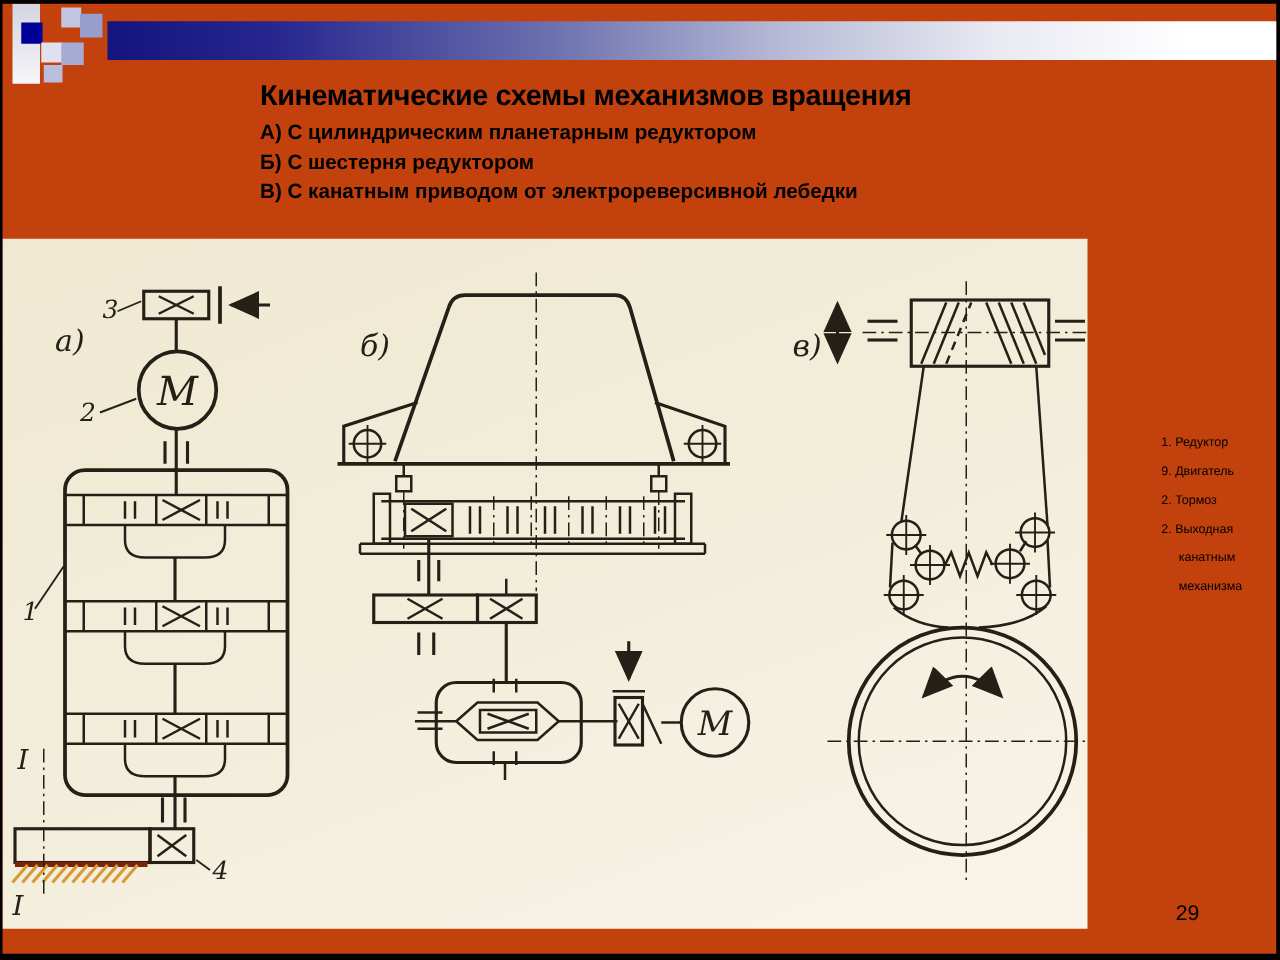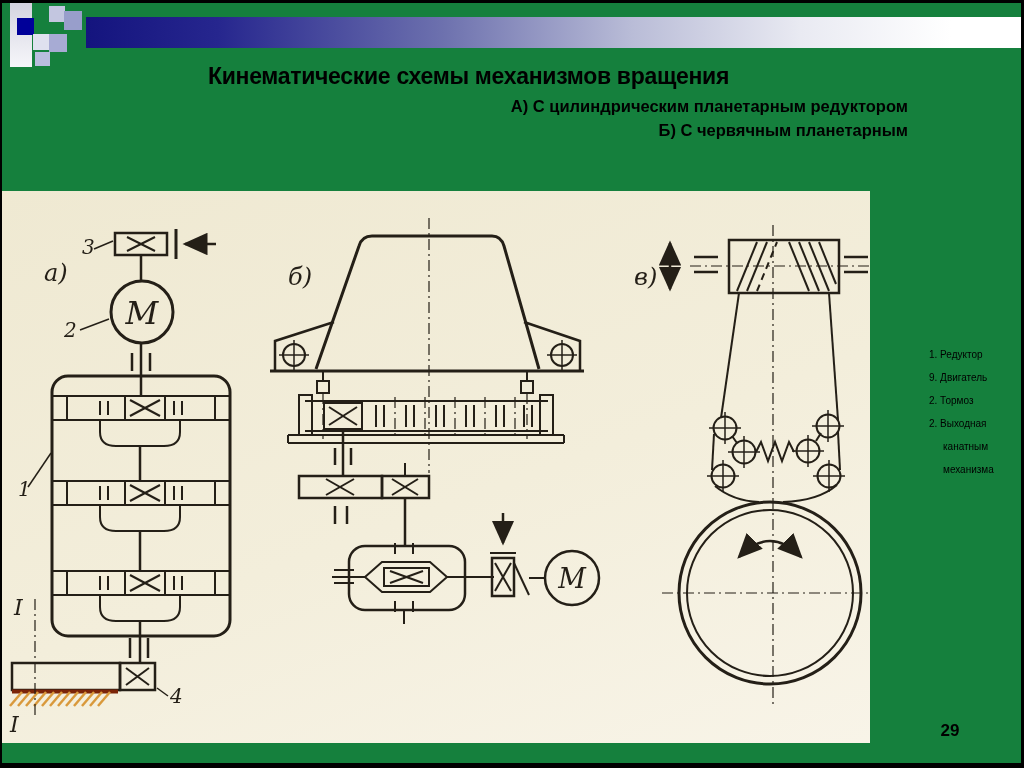--- a/index.html
+++ b/index.html
@@ -1,17 +1,17 @@
 <!DOCTYPE html>
 <html style="--accent-navy: #14147e; --square-navy: #000099; --lavender-light: #c3c6e0; --lavender-mid: #989ecb; --lavender-pale: #dfe1ef; --lavender-mid2: #a7abd4; --lavender-small: #b9bdde; --scan-bg: #efe9d2; --line: #241f17; --hatch: #d9993b; --hatch-dark: #7b2408; --text: #000000;"><head>
 <meta charset="utf-8">
 <style>
   html,body{margin:0;padding:0;background:#888;}
   .slide{
-    position:relative;width:1024px;height:768px;background:#15803d;overflow:hidden;
+    position:relative;width:1024px;height:768px;background:#c2410c;overflow:hidden;
     box-sizing:border-box;
     border-top:3px solid #000;border-left:2px solid #000;
     border-right:3px solid #000;border-bottom:5px solid #000;
     font-family:"Liberation Sans",sans-serif;color:var(--text,#000);
   }
   
   .hdr-bar{
     position:absolute;left:84px;top:14px;width:940px;height:31px;
     background:linear-gradient(to right,var(--accent-navy,#14147e) 0%,#26268e 14%,#6d71ae 38%,#b9bcd7 58%,#e9eaf2 76%,#ffffff 92%);
   }
@@ -24,62 +24,63 @@
   .sq-lav1   {left:47px;top:3px; width:16px;height:16px;background:var(--lavender-light,#c3c6e0);}
   .sq-lav2   {left:62px;top:8px; width:18px;height:19px;background:var(--lavender-mid,#989ecb);}
   .sq-pale   {left:31px;top:31px;width:17px;height:16px;background:var(--lavender-pale,#dfe1ef);}
   .sq-lav3   {left:47px;top:31px;width:18px;height:18px;background:var(--lavender-mid2,#a7abd4);}
   .sq-lav4   {left:33px;top:49px;width:15px;height:14px;background:var(--lavender-small,#b9bdde);}
   
   .titleblock{position:absolute;left:206px;top:60px;width:700px;}
   .titleblock h1{
     margin:0 0 6px 0;font-size:23px;font-weight:bold;letter-spacing:-0.3px;line-height:26px;
   }
-  .subitem{font-size:16.5px;font-weight:bold;line-height:23.5px;white-space:nowrap;text-align:right;}
+  .subitem{font-size:16.5px;font-weight:bold;line-height:23.5px;white-space:nowrap;}
   
   .figure{
     position:absolute;left:0;top:188px;width:868px;height:552px;
     background:linear-gradient(160deg,var(--scan-bg,#efe9d2) 0%,#f3eedb 55%,#f8f4e8 100%);
   }
   svg .s2 {stroke:var(--line,#241f17);stroke-width:2;fill:none;}
   svg .s25{stroke:var(--line,#241f17);stroke-width:2.5;fill:none;}
   svg .s3 {stroke:var(--line,#241f17);stroke-width:3;fill:none;stroke-linejoin:round;}
   svg .s15{stroke:var(--line,#241f17);stroke-width:1.5;fill:none;}
   svg .dd {stroke:var(--line,#241f17);stroke-width:1.2;fill:none;stroke-dasharray:11 4 2 4;}
   svg text.h{font-family:"DejaVu Serif",serif;font-style:italic;fill:var(--line,#241f17);}
   svg .hatch{stroke:var(--hatch,#d9993b);stroke-width:2.5;}
   svg .hatchd{stroke:var(--hatch-dark,#7b2408);stroke-width:4;}
   
   .legend{position:absolute;left:888px;top:340px;width:130px;font-size:10px;line-height:23px;margin-left:39px;}
   .legend .indent{padding-left:14px;}
   .legend div{white-space:nowrap;}
   
   .pageno{position:absolute;left:928px;top:718px;width:40px;text-align:center;
-          font-size:17px;font-weight:bold;}
+          font-size:17px;font-weight:normal;}
 </style>
 </head>
 <body>
 
 <div class="slide">
 
   <div>
     <div class="hdr-strip"></div>
     <div class="hdr-bar"></div>
     <div class="sq sq-navy"></div>
     <div class="sq sq-lav1"></div>
     <div class="sq sq-lav2"></div>
     <div class="sq sq-pale"></div>
     <div class="sq sq-lav3"></div>
     <div class="sq sq-lav4"></div>
   </div>
 
   <div class="titleblock">
     <h1>Кинематические схемы механизмов вращения</h1>
     <div class="subitem">А) С цилиндрическим планетарным редуктором</div>
-    <div class="subitem">Б) С червячным планетарным</div>
+    <div class="subitem">Б) С шестерня редуктором</div>
+    <div class="subitem">В) С канатным приводом от электрореверсивной лебедки</div>
   </div>
 
   <div class="figure">
   <svg width="868" height="552" viewBox="0 0 868 552">
     <defs>
       <marker id="arr" markerWidth="11" markerHeight="9" refX="9" refY="4.5" orient="auto-start-reverse">
         <path d="M0,0 L10,4.5 L0,9 z" fill="#241f17"></path>
       </marker>
 
       <g id="grow">

